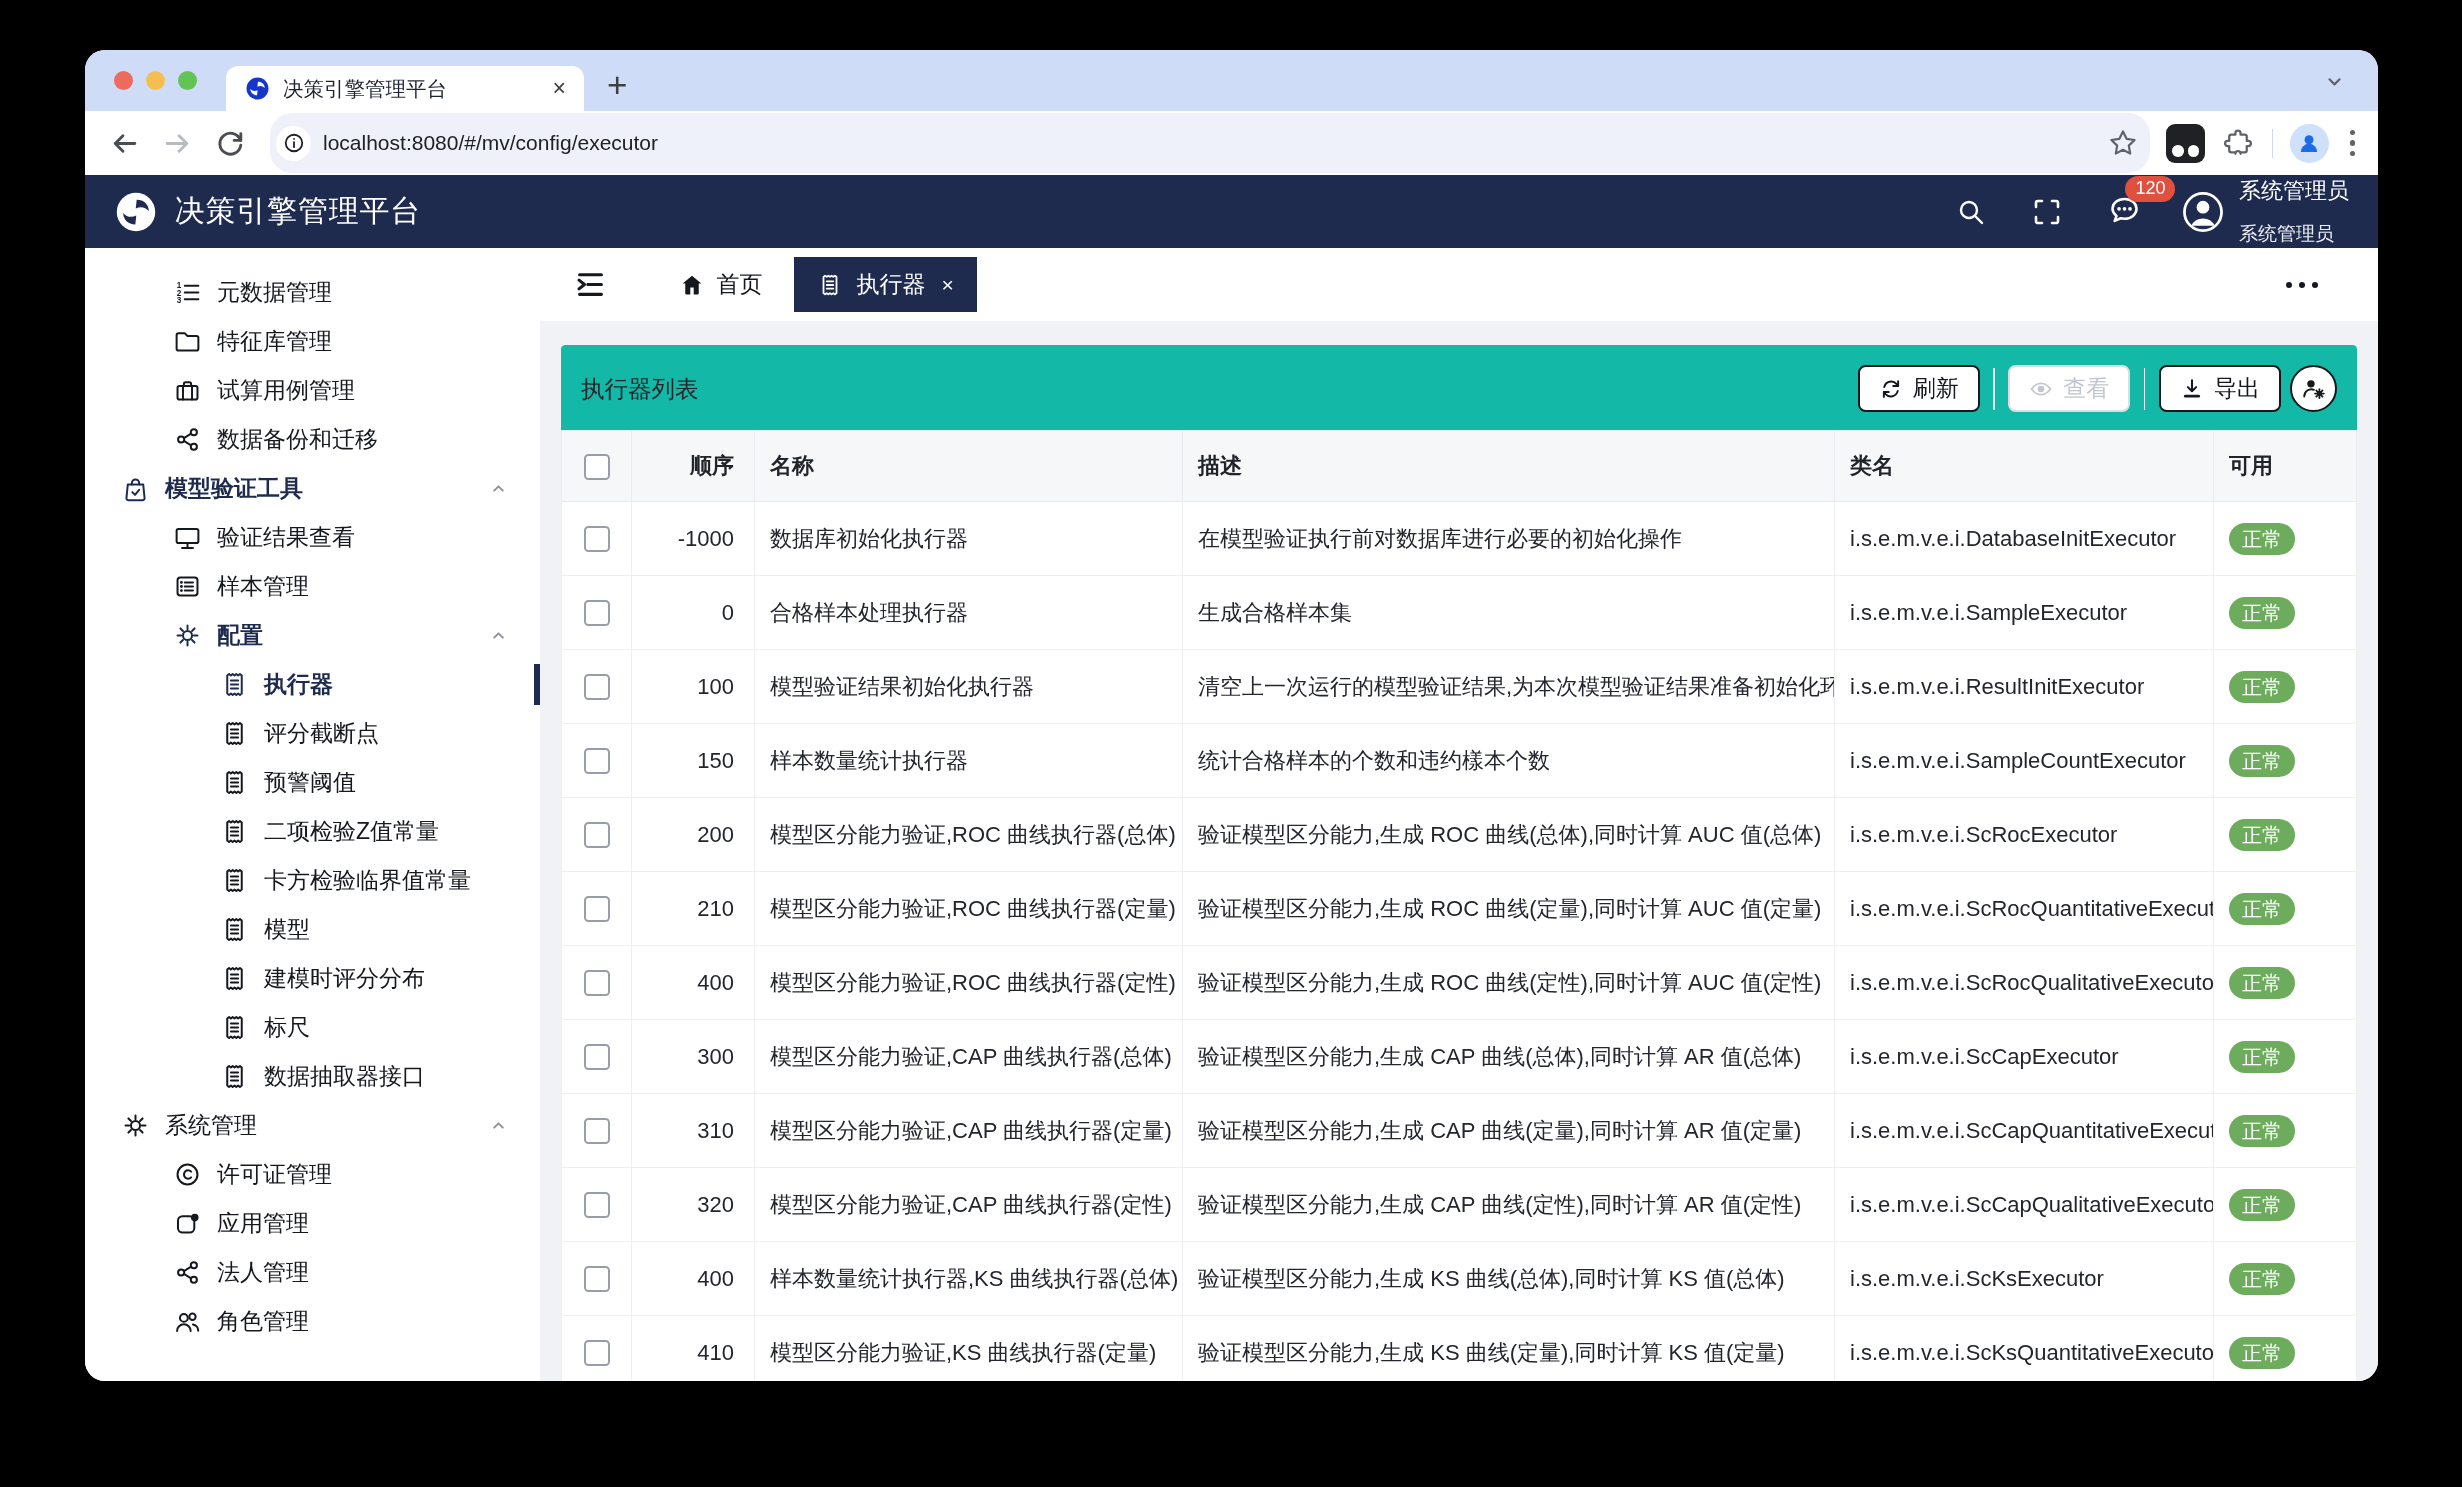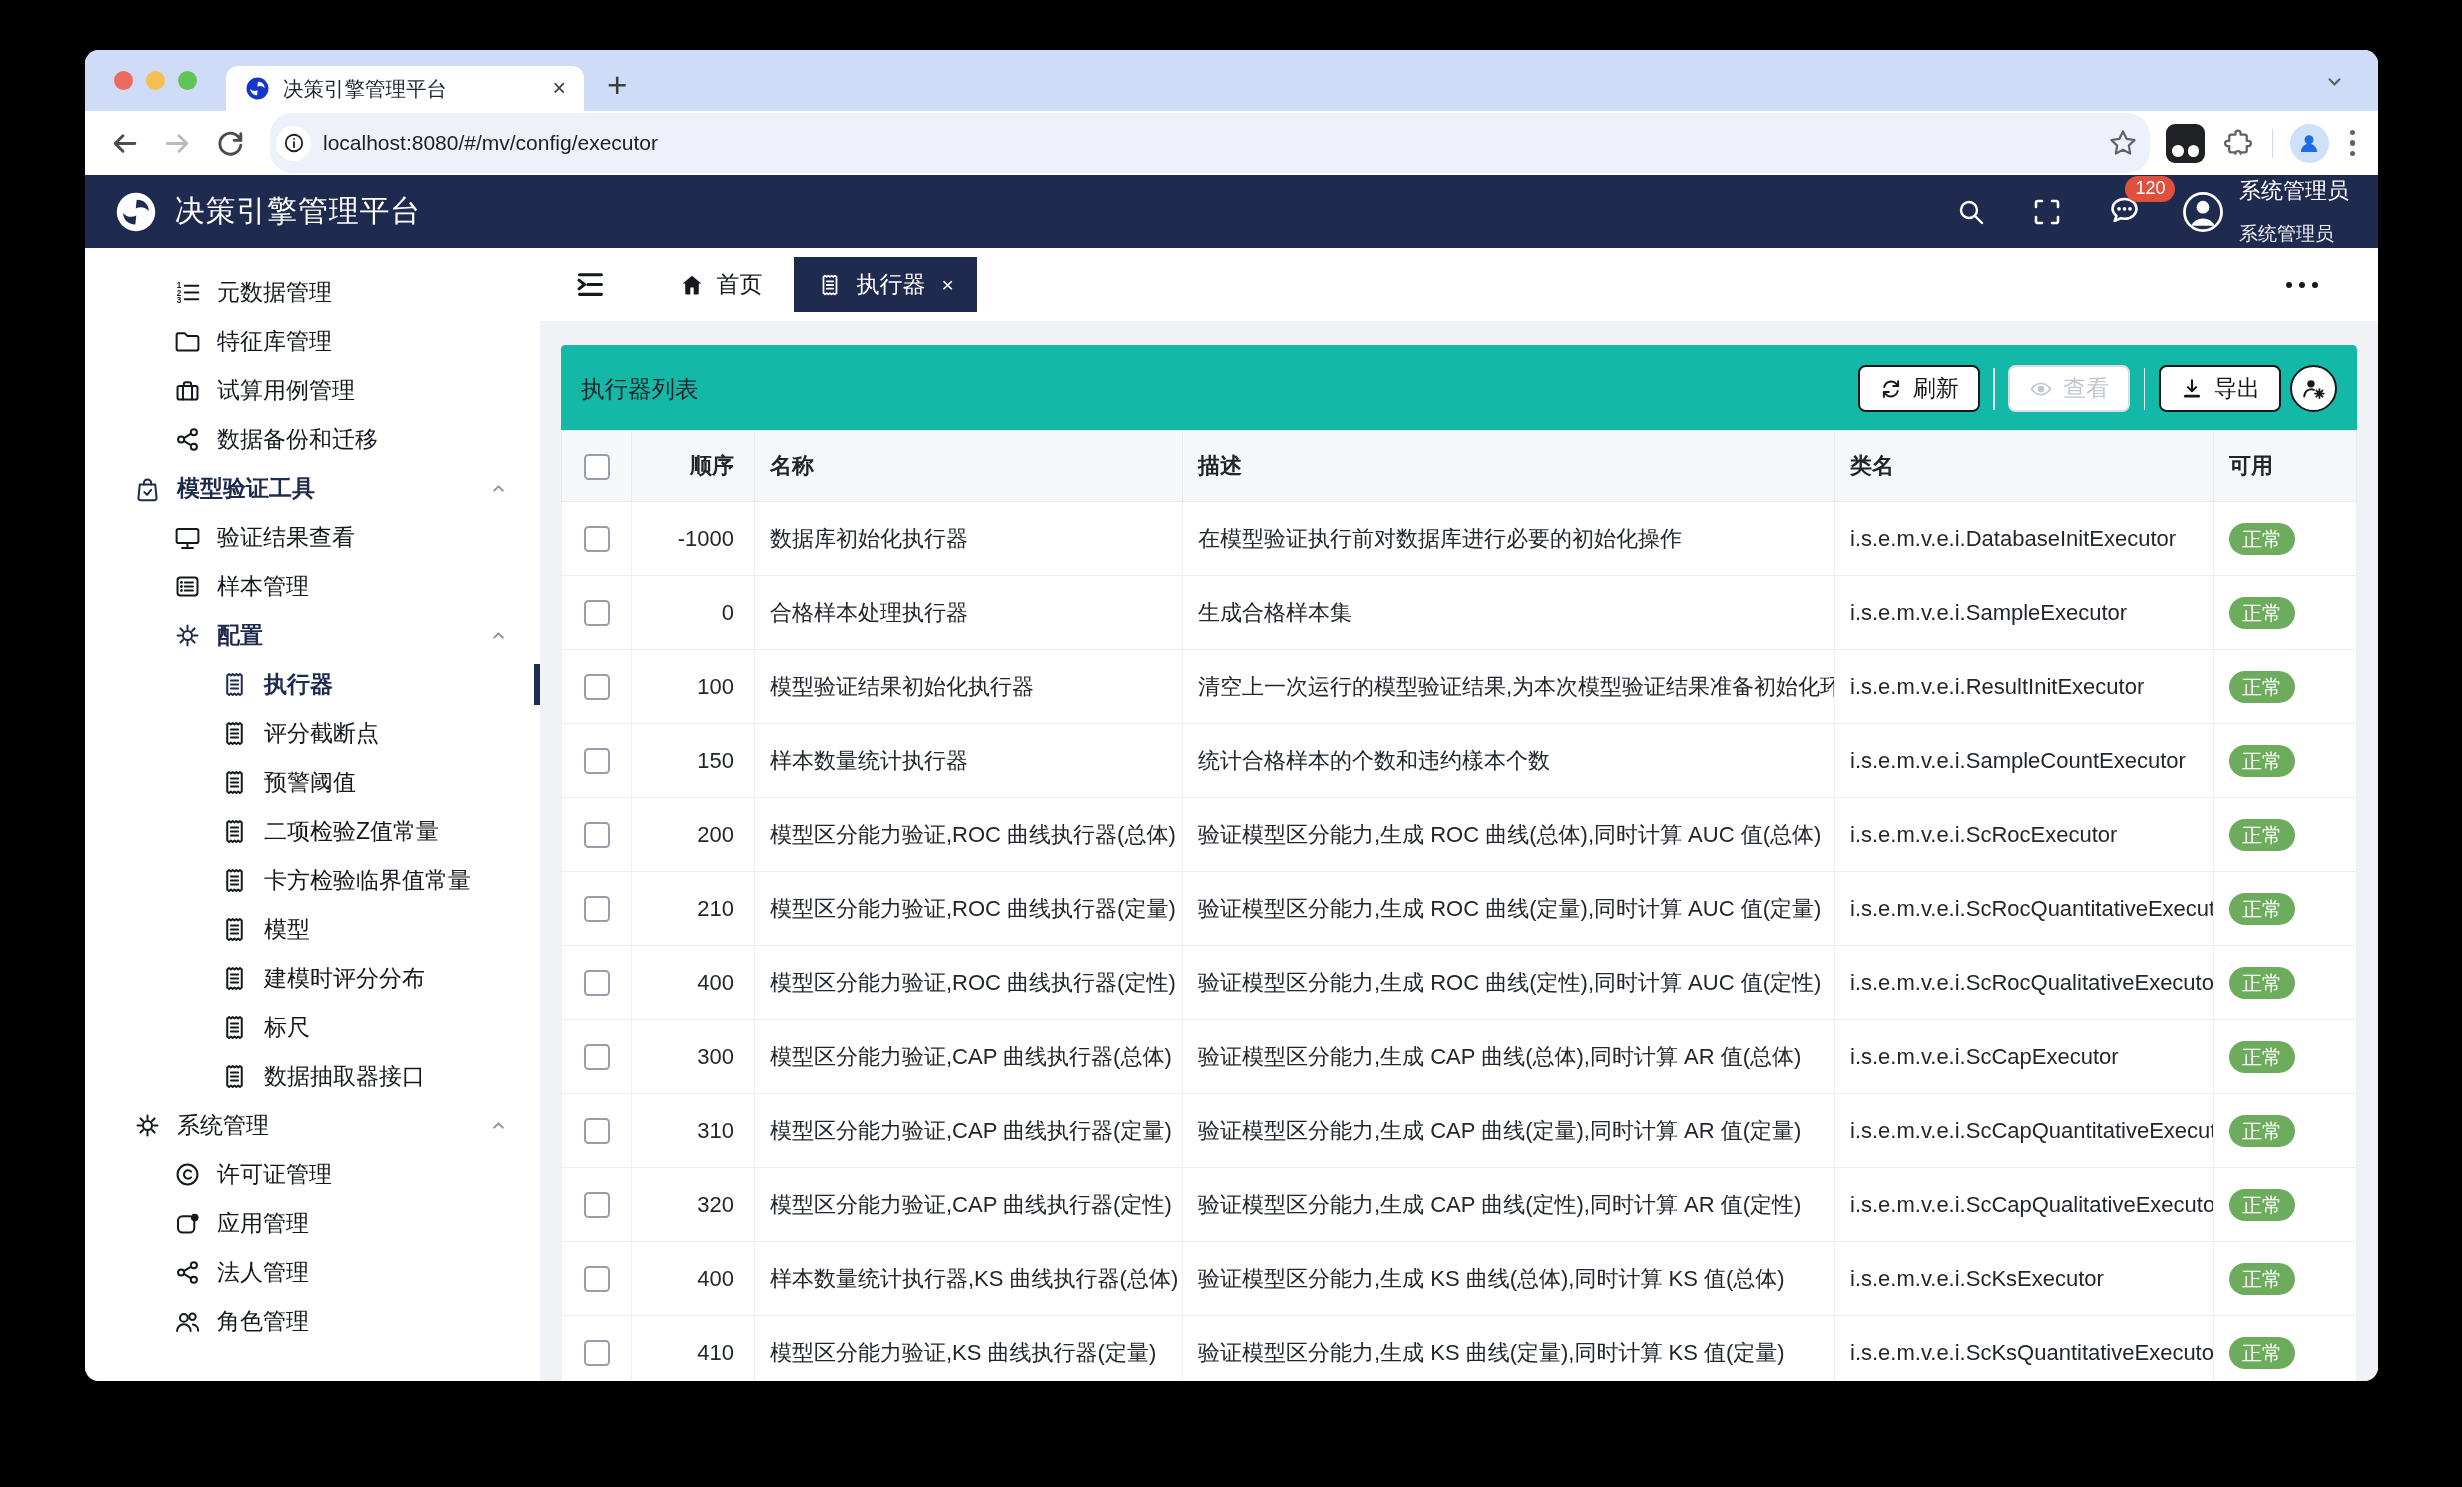--- a/index.html
+++ b/index.html
@@ -7,21 +7,21 @@
     --strip:#cfdcf8; --pagebg:#f0f2f5; --line:#e9ebee;
     --ink:#1b1f26; --gray:#5f6368;
   }
   *{box-sizing:border-box;margin:0;padding:0;}
   html,body{width:2462px;height:1487px;}
   body{background:#000;font-family:"Liberation Sans","DejaVu Sans",sans-serif;position:relative;}
   .ic{display:inline-flex;flex:none;}
   .ic svg{width:100%;height:100%;}
 
   
-  .window{position:absolute;left:85px;top:50px;width:2293px;height:1331px;border-radius:14px;overflow:hidden;background:#fff;display:flex;flex-direction:column;}
+  .window{position:absolute;left:85px;top:50px;width:2293px;height:1331px;border-radius:20px;overflow:hidden;background:#fff;display:flex;flex-direction:column;}
 
   
   .tabstrip{height:61px;background:var(--strip);position:relative;display:flex;align-items:flex-end;flex:none;}
   .lights{position:absolute;left:29px;top:21px;display:flex;gap:13px;}
   .light{width:19px;height:19px;border-radius:50%;}
   .l-red{background:#ed6a5e;}.l-yellow{background:#f5bf4f;}.l-green{background:#61c454;}
   .tab{margin-left:141px;width:358px;height:45px;background:#fff;border-radius:12px 12px 0 0;display:flex;align-items:center;padding:0 18px;gap:12px;}
   .favicon{width:27px;height:27px;}
   .tab-title{flex:1;font-size:20.5px;color:#1f2430;white-space:nowrap;overflow:hidden;}
   .tab-close{font-size:23px;color:#3c4043;}
@@ -59,21 +59,21 @@
   .msg-badge{position:absolute;top:-16.7px;left:18px;background:var(--red);color:#fff;font-size:18px;padding:2.3px 10px;border-radius:757px;line-height:1.2;}
   .user-avatar{width:44px;height:44px;margin-left:39px;color:#fff;}
   .user-text{margin-left:13.6px;display:flex;flex-direction:column;gap:15px;}
   .user-name{font-size:22px;}
   .user-role{font-size:19px;opacity:.92;}
 
   
   .main{flex:1;display:flex;min-height:0;}
   .sidebar{width:455px;background:#fff;padding-top:20px;overflow:hidden;flex:none;}
   .s-item{height:49px;display:flex;align-items:center;gap:15px;position:relative;font-size:23px;color:#15181d;padding-left:88px;cursor:default;}
-  .s-item.lv1{padding-left:48px;}
+  .s-item.lv1{padding-left:36px;}
   .s-item.lv3{padding-left:135px;}
   .s-item.emph{color:var(--navy);font-weight:700;}
   .s-item.active{color:var(--navy);font-weight:700;}
   .s-item.active::after{content:'';position:absolute;right:0;top:3.8px;bottom:3.8px;width:6px;background:var(--navy);}
   .s-icon{width:29px;height:29px;display:inline-flex;flex:none;}
   .s-icon svg{width:100%;height:100%;}
   .s-chevron{position:absolute;right:30px;width:23px;height:23px;color:#8f959e;display:inline-flex;}
   .s-chevron svg{width:100%;height:100%;}
 
   .content{flex:1;display:flex;flex-direction:column;background:var(--pagebg);min-width:0;}

